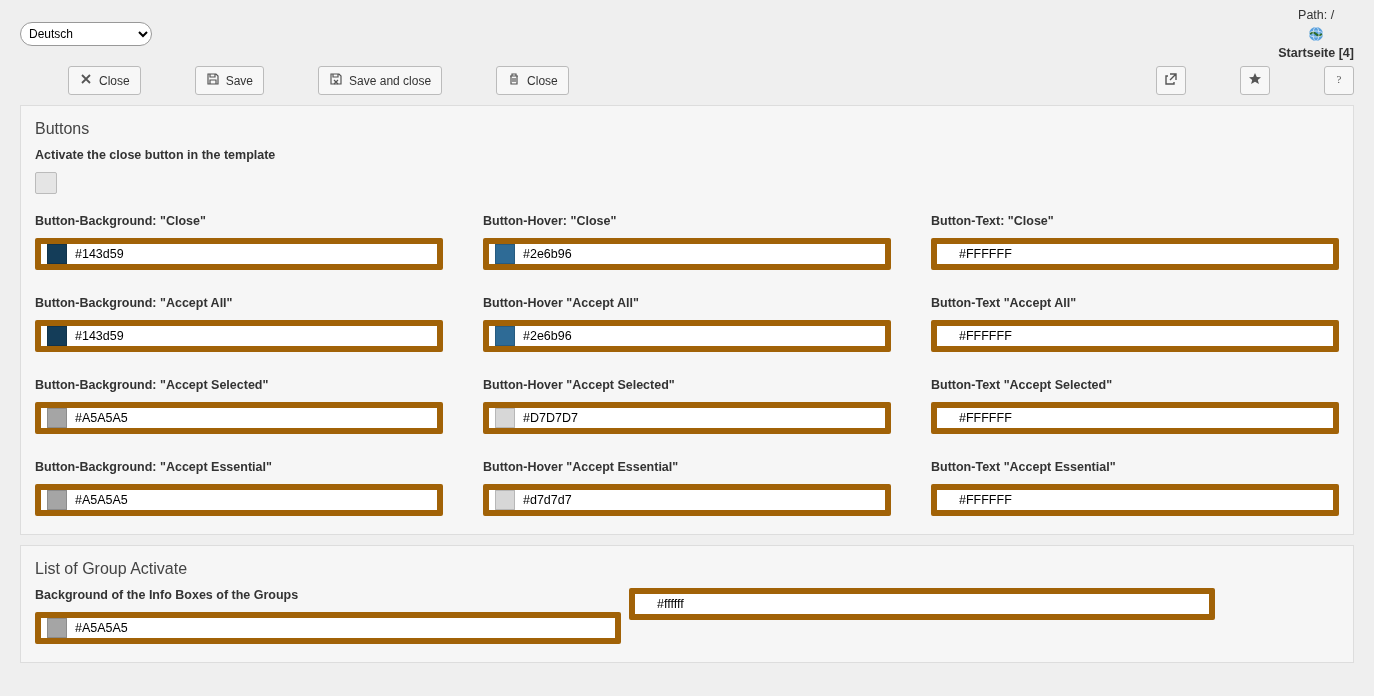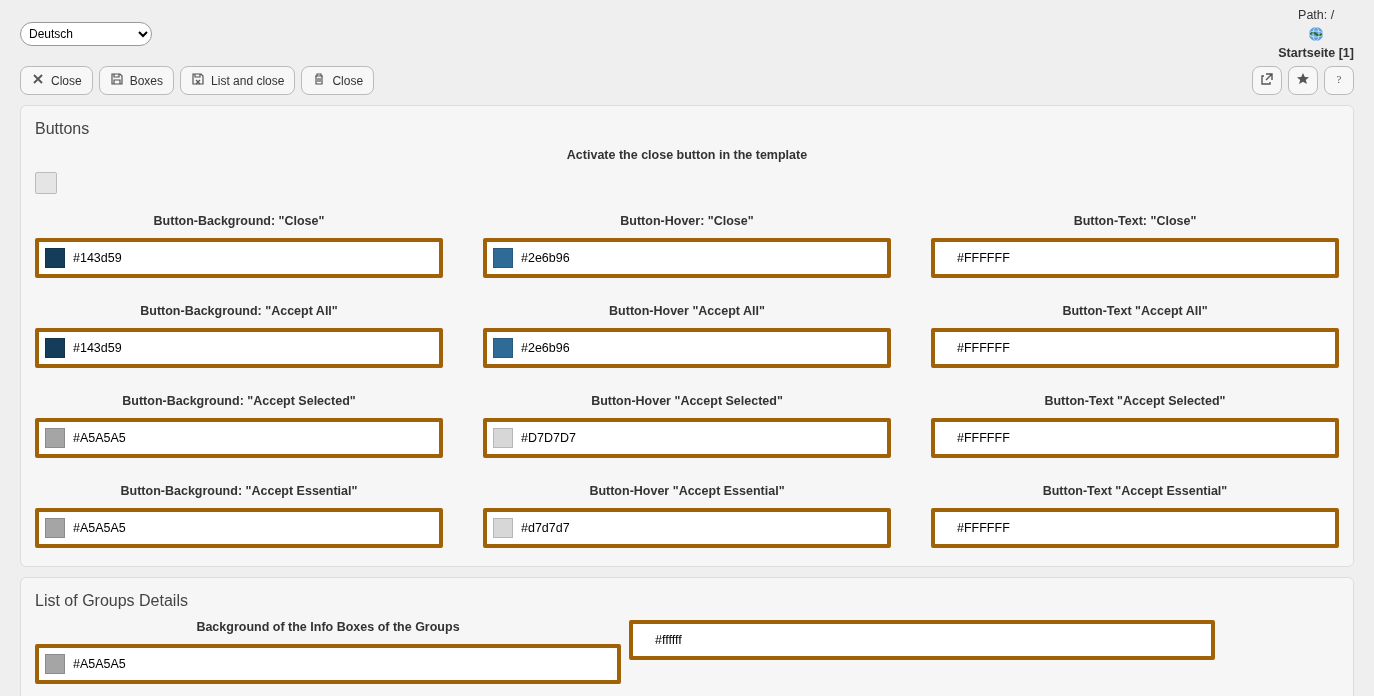--- a/index.html
+++ b/index.html
@@ -46,51 +46,51 @@
   align-items: center;
   padding: 0 20px 10px 20px;
 }
 .action-left, .action-right { display: flex; gap: 6px; }
 .tbtn {
   display: inline-flex;
   align-items: center;
   gap: 6px;
   background: #f7f7f7;
   border: 1px solid #bbb;
-  border-radius: 8px;
+  border-radius: 3px;
   padding: 5px 10px;
   font-size: 12px;
   font-family: inherit;
   cursor: pointer;
   color: #333;
+  margin-left: 48px;
 }
 .tbtn.iconly { padding: 5px 7px; }
 .tbtn svg { width: 14px; height: 14px; }
 .content-area {
   margin: 0 20px;
 }
 .panel {
   background: #f6f6f6;
   border: 1px solid #ddd;
-  border-radius: 6px;
+  border-radius: 0;
   margin-bottom: 10px;
   padding: 14px 14px 18px 14px;
 }
 .panel-title {
   font-size: 16px;
   font-weight: normal;
   margin-bottom: 10px;
   color: #444;
 }
 .field-label {
   font-weight: bold;
   font-size: 12.5px;
   margin-bottom: 10px;
   display: block;
-  text-align: center;
 }
 .checkbox-ph {
   width: 22px;
   height: 22px;
   border: 1px solid #bbb;
   background: #e5e5e5;
   border-radius: 2px;
   margin-bottom: 20px;
   cursor: pointer;
 }
@@ -108,24 +108,24 @@
   max-width: 1180px;
   gap: 8px;
 }
 .color-row {
   display: flex;
   flex-direction: column;
 }
 .color-input-wrap {
   display: flex;
   align-items: center;
-  border: 4px solid #a16207;
+  border: 6px solid #a16207;
   background: #fff;
   border-radius: 2px;
-  height: 40px;
+  height: 32px;
   padding: 0 6px;
 }
 .swatch {
   width: 20px;
   height: 20px;
   flex-shrink: 0;
   border: 1px solid rgba(0,0,0,0.15);
   margin-right: 8px;
 }
 .color-input {
@@ -148,44 +148,44 @@
   <div class="path-info">
     <span class="prefix">Path: /</span>
     <span class="globe-icon">
       <svg viewBox="0 0 16 16">
           <circle cx="8" cy="8" r="7" fill="#5aa0dd"></circle>
           <path d="M2 8 Q5 5 8 8 Q11 11 14 8" fill="none" stroke="#2d6b2d" stroke-width="2"></path>
           <ellipse cx="8" cy="8" rx="7" ry="3" fill="none" stroke="#fff" stroke-width="0.6"></ellipse>
           <ellipse cx="8" cy="8" rx="3" ry="7" fill="none" stroke="#fff" stroke-width="0.6"></ellipse>
         </svg>
     </span>
-    <span class="page-name">Startseite [1]</span>
+    <span class="page-name">Startseite [4]</span>
   </div>
 </div>
 
 <div class="action-bar">
   <div class="action-left">
     <button class="tbtn">
       <span><svg viewBox="0 0 14 14">
             <path d="M3 3 L11 11 M11 3 L3 11" stroke="#555" stroke-width="1.8" fill="none"></path>
           </svg></span>
       <span>Close</span>
     </button>
     <button class="tbtn">
       <span><svg viewBox="0 0 14 14">
             <path d="M2 2 H10 L12 4 V12 H2 Z M4 2 V5 H9 V2 M4 8 H10 V12 H4 Z" fill="none" stroke="#555" stroke-width="1.2"></path>
           </svg></span>
-      <span>Boxes</span>
+      <span>Save</span>
     </button>
     <button class="tbtn">
       <span><svg viewBox="0 0 14 14">
             <path d="M2 2 H10 L12 4 V12 H2 Z M4 2 V5 H9 V2" fill="none" stroke="#555" stroke-width="1.2"></path>
             <path d="M5 8 L9 12 M9 8 L5 12" stroke="#555" stroke-width="1.2"></path>
           </svg></span>
-      <span>List and close</span>
+      <span>Save and close</span>
     </button>
     <button class="tbtn">
       <span><svg viewBox="0 0 14 14">
             <path d="M3 4 H11 M5 4 V2 H9 V4 M4 4 V12 H10 V4 M6 6 V10 M8 6 V10" fill="none" stroke="#555" stroke-width="1.2"></path>
           </svg></span>
       <span>Close</span>
     </button>
   </div>
   <div class="action-right">
     <button class="tbtn iconly">
@@ -291,21 +291,21 @@
         <div class="color-row">
           <label class="field-label">Button-Text "Accept Essential"</label>
           <div class="color-input-wrap no-swatch">
             <input class="color-input" value="#FFFFFF" style="">
           </div>
         </div>
       </div>
   </div>
 
   <div class="panel">
-    <div class="panel-title">List of Groups Details</div>
+    <div class="panel-title">List of Group Activate</div>
     <div class="grid-2">
       <div class="color-row">
         <label class="field-label">Background of the Info Boxes of the Groups</label>
         <div class="color-input-wrap">
           <span class="swatch" style="background: rgb(165, 165, 165);"></span>
           <input class="color-input" value="#A5A5A5" style="">
         </div>
       </div>
       <div class="color-row">
         <div class="color-input-wrap no-swatch">

